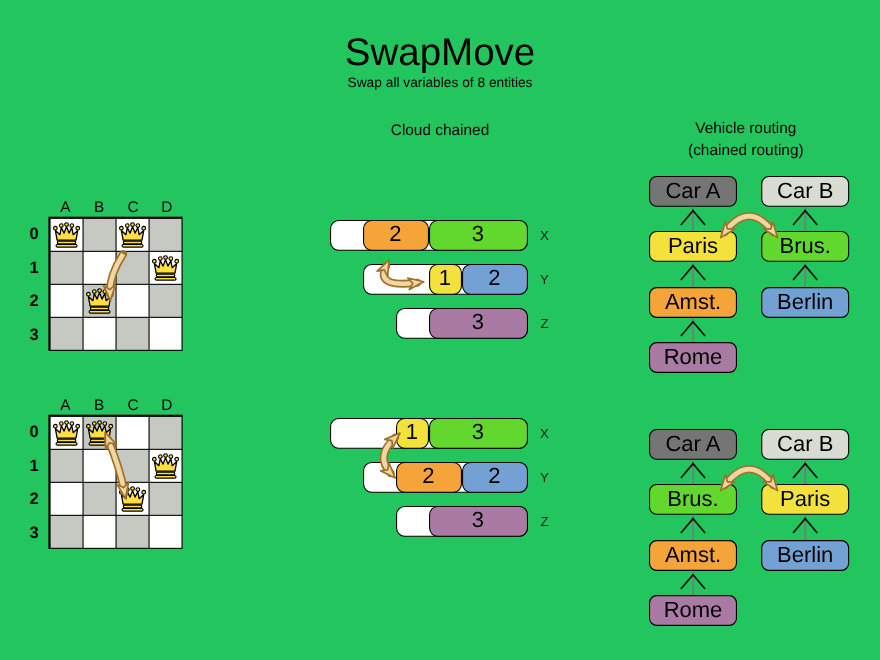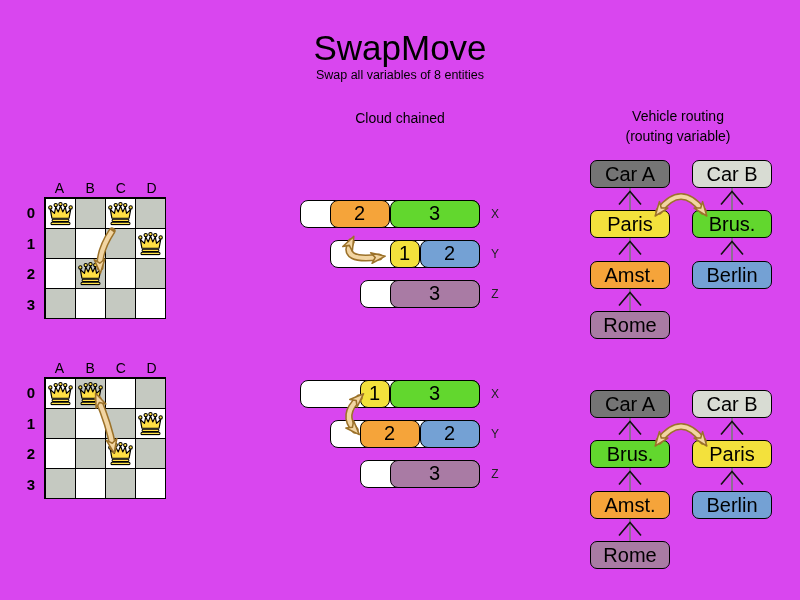--- a/index.html
+++ b/index.html
@@ -1,16 +1,16 @@
 <!DOCTYPE html>
 <html><head>
 <meta charset="utf-8">
 <style>
   html,body{margin:0;padding:0;background:#fff;}
-  .canvas{position:relative;width:800px;height:600px;background:#d946ef;overflow:hidden;
+  .canvas{position:relative;width:800px;height:600px;background:#22c55e;overflow:hidden;
           font-family:"Liberation Sans","DejaVu Sans",sans-serif;color:#000;}
   .title{position:absolute;top:30px;left:0;right:0;text-align:center;font-size:35px;line-height:36px;}
   .subtitle{position:absolute;top:68px;left:0;right:0;text-align:center;font-size:12.5px;}
   .sec-header{position:absolute;font-size:14px;text-align:center;}
 
   
   .board{position:absolute;background:#000;padding:1.5px;display:grid;
          grid-template-columns:repeat(4,29px);grid-auto-rows:29px;gap:1px;}
   .cell{display:flex;align-items:center;justify-content:center;}
   .cell.light{background:#ffffff;}
@@ -64,21 +64,21 @@
   </defs>
 </svg>
 
 <div class="canvas">
 
   <div class="title">SwapMove</div>
   <div class="subtitle">Swap all variables of 8 entities</div>
 
   <div class="sec-header" style="left:310px;top:110px;width:180px">Cloud chained</div>
   <div class="sec-header" style="left:588px;top:108px;width:180px">Vehicle routing</div>
-  <div class="sec-header" style="left:588px;top:128px;width:180px">(routing variable)</div>
+  <div class="sec-header" style="left:588px;top:128px;width:180px">(chained routing)</div>
 
   <div class="col-labels" style="left:44px;top:180px">
     <span>A</span>
     <span>B</span>
     <span>C</span>
     <span>D</span>
   </div>
   <div class="row-labels" style="left:20px;top:197px">
     <div>0</div>
     <div>1</div>

